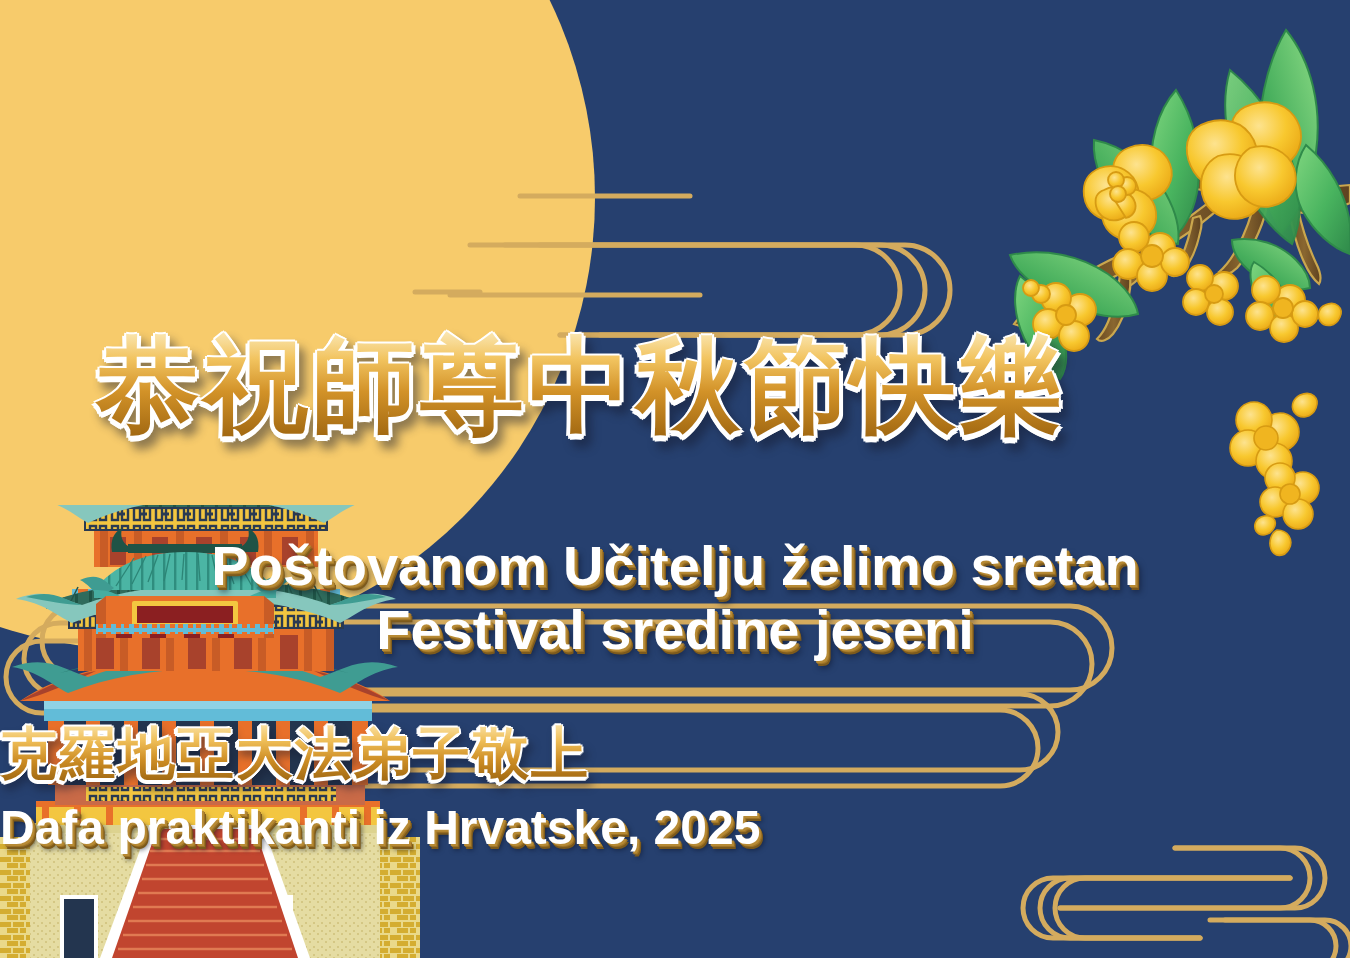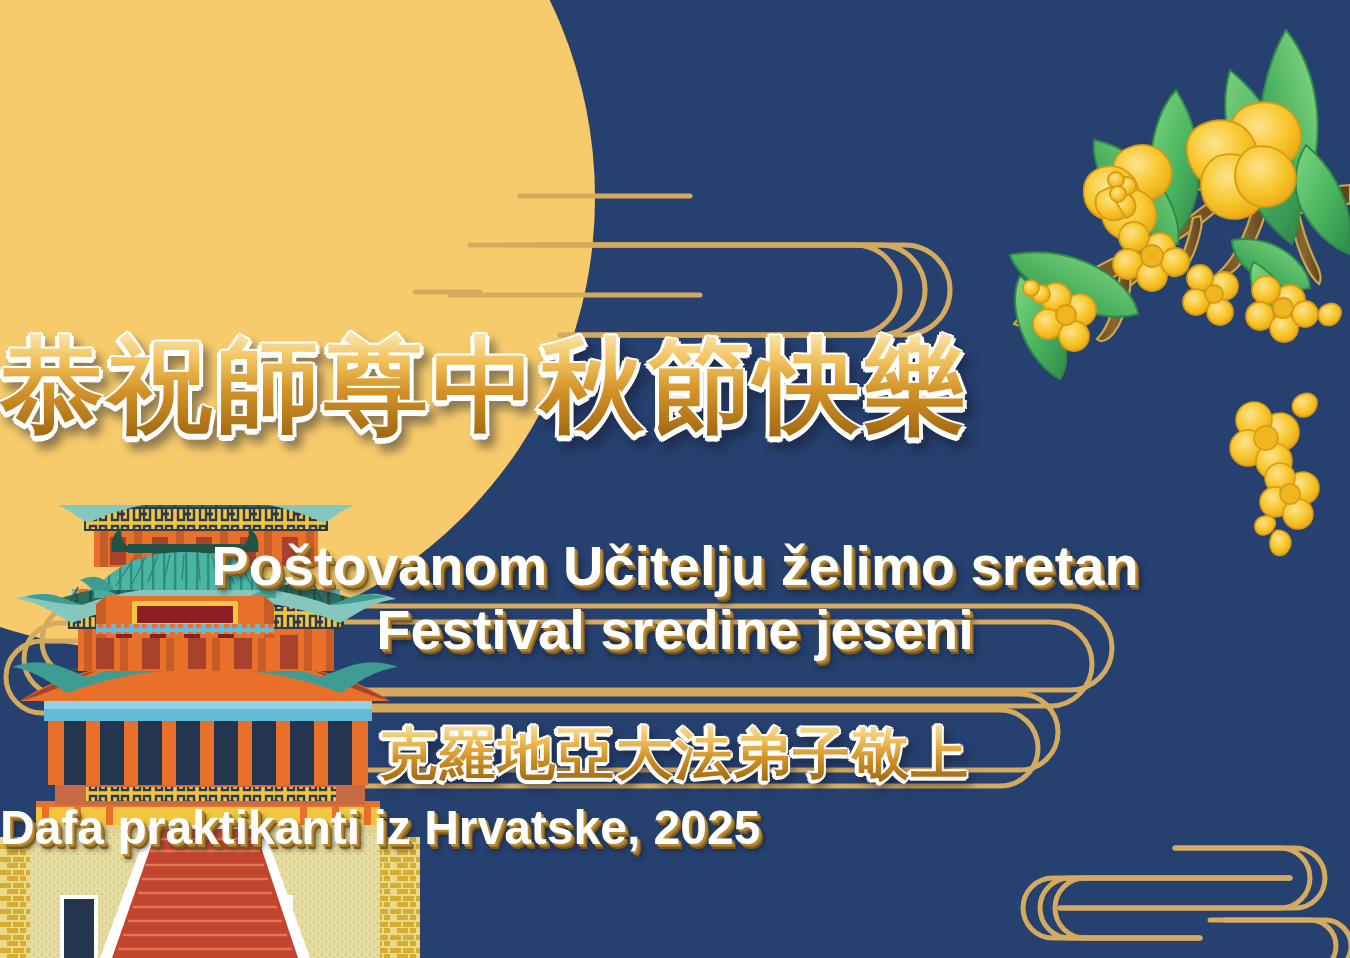--- a/index.html
+++ b/index.html
@@ -21,21 +21,21 @@
     width:905px;height:905px;
     border-radius:50%;
     background:#f7cb6b;
   }
 
   
   .zh-title{
     position:absolute;
     left:0;top:330px;
     width:1164px;
-    text-align:left;
+    text-align:center;
     font-family:"DejaVu Sans","Liberation Sans",sans-serif;
     font-weight:bold;
     font-size:104px;
     line-height:110px;
     letter-spacing:4px;
     color:#c98a20;
     background:linear-gradient(180deg,#fbe9b8 0%,#f2c460 26%,#d29228 56%,#9e6510 100%);
     -webkit-background-clip:text;
     background-clip:text;
     -webkit-text-fill-color:transparent;
@@ -57,21 +57,20 @@
     text-shadow:
       2px 2px 0 #b78a34, 3px 3px 0 #9d7327,
       4px 5px 0 #7d5a1c, 5px 7px 6px rgba(10,15,35,.55);
     white-space:nowrap;
   }
 
   .zh-sign{
     position:absolute;
     left:0;top:722px;
     width:1350px;
-    text-align:center;
     font-family:"DejaVu Sans","Liberation Sans",sans-serif;
     font-weight:bold;
     font-size:57px;
     line-height:62px;
     letter-spacing:2px;
     color:#c98a20;
     background:linear-gradient(180deg,#fbe6ae 0%,#efbe58 30%,#cd8d24 62%,#9a6310 100%);
     -webkit-background-clip:text;
     background-clip:text;
     -webkit-text-fill-color:transparent;

